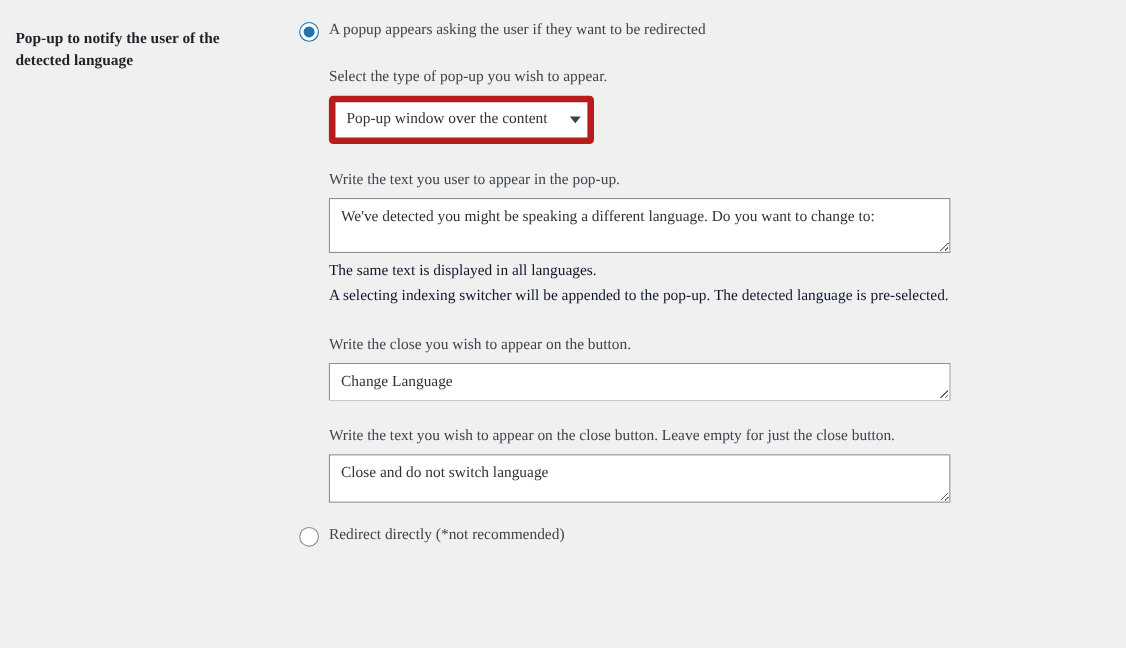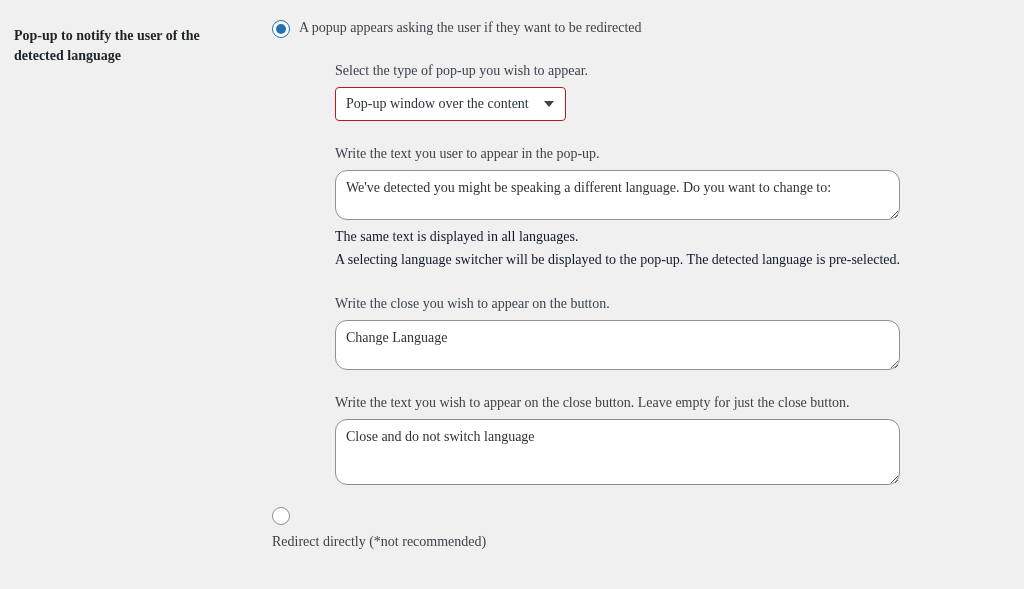--- a/index.html
+++ b/index.html
@@ -68,36 +68,35 @@
     }
     .radio-label {
       color: #3c434a;
       font-size: 14px;
     }
     .sub-content {
       margin-left: 27px;
     }
     .field-group {
       margin-top: 22px;
-      margin-left: 36px;
     }
     .field-label {
       color: #3c434a;
       font-size: 14px;
       margin-bottom: 6px;
       line-height: 1.5;
     }
     .select-wrap {
       position: relative;
       display: inline-block;
     }
     select {
       appearance: none;
       background: #fff;
-      border: 1px solid #b91c1c;
+      border: 6px solid #b91c1c;
       border-radius: 4px;
       padding: 7px 36px 7px 10px;
       font-size: 14px;
       color: #2c3338;
       cursor: pointer;
       font-family: inherit;
       line-height: 1.3;
     }
     .select-wrap::after {
       content: "";
@@ -109,54 +108,53 @@
       height: 0;
       border-left: 5px solid transparent;
       border-right: 5px solid transparent;
       border-top: 6px solid #3c434a;
       pointer-events: none;
     }
     textarea {
       width: 565px;
       background: #fff;
       border: 1px solid #8c8f94;
-      border-radius: 12px;
+      border-radius: 0;
       padding: 6px 10px;
       font-size: 14px;
       color: #2c3338;
       font-family: inherit;
       line-height: 1.5;
       resize: both;
       display: block;
     }
     .textarea-popup {
       height: 50px;
     }
     .textarea-button {
-      height: 50px;
+      height: 34px;
     }
     .textarea-close {
-      height: 66px;
+      height: 44px;
     }
     .help-text {
       color: #0f172a;
       font-size: 14px;
       line-height: 1.6;
       margin-top: 6px;
     }
     .desc-text {
       color: #787c82;
       font-size: 14px;
       line-height: 1.6;
       margin-top: 4px;
       margin-left: 27px;
     }
     .radio-section-2 .radio-row {
       margin-bottom: 2px;
-      flex-direction: column;
     }
   </style>
 </head>
 <body>
 
 <div class="settings-row">
   <div class="row-label">Pop-up to notify the user of the detected language</div>
   <div class="row-content">
 
     <div class="radio-section">
@@ -172,21 +170,21 @@
             <select>
               <option>Pop-up window over the content</option>
             </select>
           </div>
         </div>
 
         <div class="field-group">
           <div class="field-label">Write the text you user to appear in the pop-up.</div>
           <textarea class="textarea-popup" style="">We've detected you might be speaking a different language. Do you want to change to:</textarea>
           <div class="help-text">The same text is displayed in all languages.</div>
-          <div class="help-text" style="margin-top:0">A selecting language switcher will be displayed to the pop-up. The detected language is pre-selected.</div>
+          <div class="help-text" style="margin-top:0">A selecting indexing switcher will be appended to the pop-up. The detected language is pre-selected.</div>
         </div>
 
         <div class="field-group">
           <div class="field-label">Write the close you wish to appear on the button.</div>
           <textarea class="textarea-button" style="">Change Language</textarea>
         </div>
 
         <div class="field-group">
           <div class="field-label">Write the text you wish to appear on the close button. Leave empty for just the close button.</div>
           <textarea class="textarea-close" style="">Close and do not switch language</textarea>

